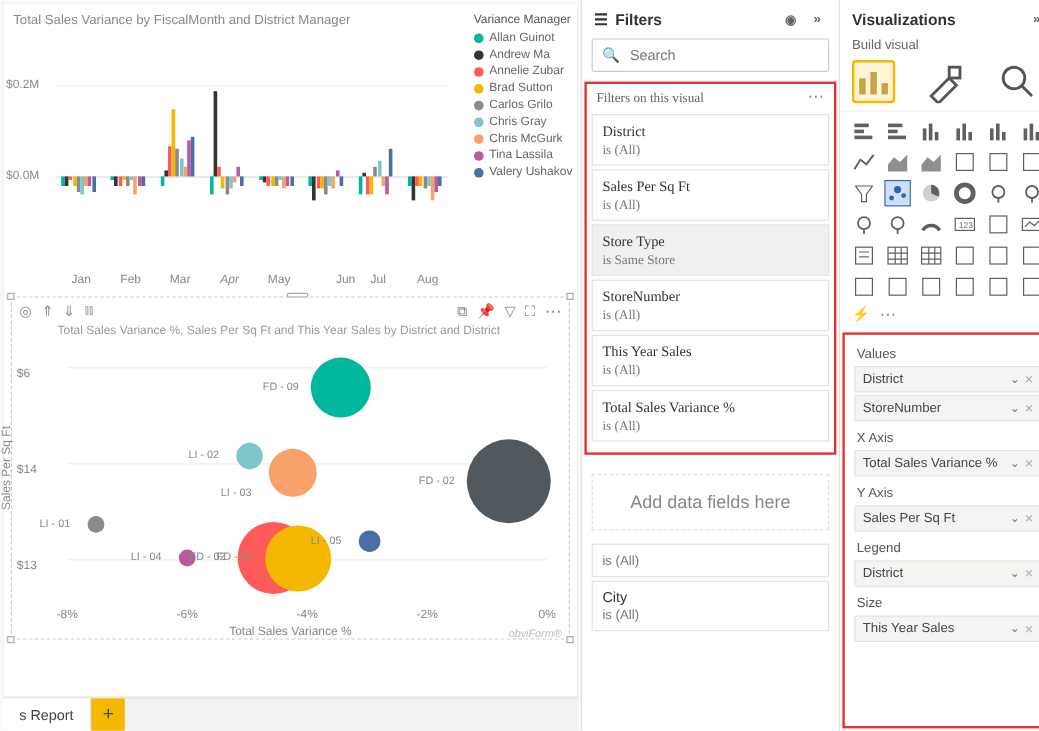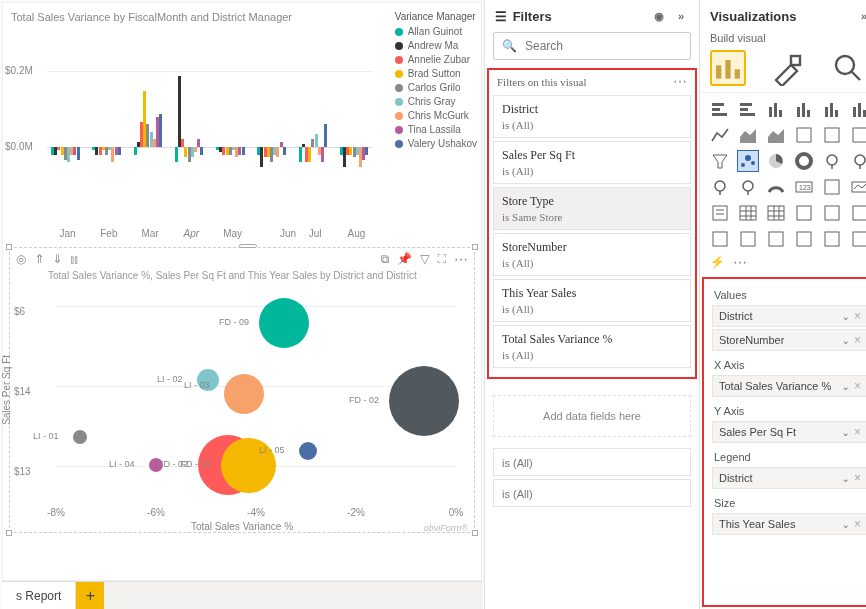--- a/index.html
+++ b/index.html
@@ -30,21 +30,21 @@
 
   .search-box { margin:0 8px 8px 8px; border:1px solid #ccc; border-radius:2px; display:flex; align-items:center; height:28px; padding:0 8px; color:#888; }
   .search-box input { border:none; outline:none; flex:1; font-size:12px; color:#444; background:transparent; }
 
   .red-box { border:2px solid #e8322f; margin:0 2px 8px 2px; padding:2px 2px 6px 2px;font-family:Liberation Serif, serif; }
   .filter-section-title { font-size:11px; color:#666; padding:4px 6px 4px 6px; display:flex; align-items:center; justify-content:space-between; }
   .filter-card { border:1px solid #e3e3e3; margin:3px 2px; padding:6px 8px; background:#fff; }
   .filter-card.selected { background:#f1f0ef; }
   .filter-card .fname { font-size:12px; color:#333; }
   .filter-card .fval { font-size:11px; color:#777; margin-top:2px; }
-  .filter-drop { border:1px dashed #e0e0e0; margin:8px; padding:14px 8px; text-align:center; color:#888; font-size:11px; background:#fff; }
+  .filter-drop { border:1px dashed #e0e0e0; margin:8px; padding:14px 8px; text-align:center; color:#888; font-size:15px; background:#fff; }
   .sep-label { font-size:11px; color:#666; padding:8px 10px 4px 10px; }
 
   
   .viz { flex:0 0 182px; display:flex; flex-direction:column; background:#fff; }
   .viz-header { display:flex; align-items:center; padding:8px 10px; font-size:13px; font-weight:600; color:#333; }
   .viz-header .spacer { flex:1; }
   .viz-sub { font-size:11px; color:#666; padding:0 10px 6px 10px; }
   .viz-tabs { display:flex; gap:24px; padding:0 10px 6px 10px; border-bottom:1px solid #eee; }
   .viz-tab { width:36px; height:36px; display:flex; align-items:center; justify-content:center; position:relative; }
   .viz-tab.active { border:2px solid #f5b800; background:#fff4d6; border-radius:3px; }
@@ -261,21 +261,21 @@
           <div class="grid-line" style="top:12px;"></div>
           <div class="grid-line" style="top:92px;"></div>
           <div class="grid-line" style="top:172px;"></div>
         <div class="bubble" style="left: 203px; top: 3.57143px; width: 50px; height: 50px; background: rgb(0, 183, 156);"></div>
             <div class="bubble-label" style="left: 163px; top: 22.5714px;">FD - 09</div>
             <div class="bubble" style="left: 333px; top: 72.1429px; width: 70px; height: 70px; background: rgb(81, 89, 95);"></div>
             <div class="bubble-label" style="left: 293px; top: 101.143px;">FD - 02</div>
             <div class="bubble" style="left: 141px; top: 74.7143px; width: 22px; height: 22px; background: rgb(127, 197, 201);"></div>
             <div class="bubble-label" style="left: 101px; top: 79.7143px;">LI - 02</div>
             <div class="bubble" style="left: 168px; top: 80px; width: 40px; height: 40px; background: rgb(247, 162, 106);"></div>
-            <div class="bubble-label" style="left: 128px; top: 86px;">LI - 03</div>
+            <div class="bubble-label" style="left: 128px; top: 111px;">LI - 03</div>
             <div class="bubble" style="left: 17px; top: 135.857px; width: 14px; height: 14px; background: rgb(138, 138, 138);"></div>
             <div class="bubble-label" style="left: -23px; top: 136.857px;">LI - 01</div>
             <div class="bubble" style="left: 93px; top: 164.429px; width: 14px; height: 14px; background: rgb(184, 92, 158);"></div>
             <div class="bubble-label" style="left: 53px; top: 165.429px;">LI - 04</div>
             <div class="bubble" style="left: 142px; top: 141.429px; width: 60px; height: 60px; background: rgb(255, 90, 90);"></div>
             <div class="bubble-label" style="left: 102px; top: 165.429px;">FD - 02</div>
             <div class="bubble" style="left: 164.5px; top: 143.929px; width: 55px; height: 55px; background: rgb(245, 184, 0);"></div>
             <div class="bubble-label" style="left: 124.5px; top: 165.429px;">FD - 04</div>
             <div class="bubble" style="left: 243px; top: 148.143px; width: 18px; height: 18px; background: rgb(75, 111, 165);"></div>
             <div class="bubble-label" style="left: 203px; top: 151.143px;">LI - 05</div>
@@ -344,20 +344,21 @@
         </div>
     </div>
 
     <div class="filter-drop">Add data fields here</div>
 
     <div id="page-filters">
         <div class="filter-card" style="margin: 3px 8px;">
           <div class="fval">is (All)</div>
         </div>
         <div class="filter-card" style="margin: 3px 8px;">
+          <div class="fname">City</div>
           <div class="fval">is (All)</div>
         </div>
       </div>
   </div>
 
   <div class="viz">
     <div class="viz-header">
       <span>Visualizations</span>
       <div class="spacer"></div>
       <span class="pane-icn">»</span>

